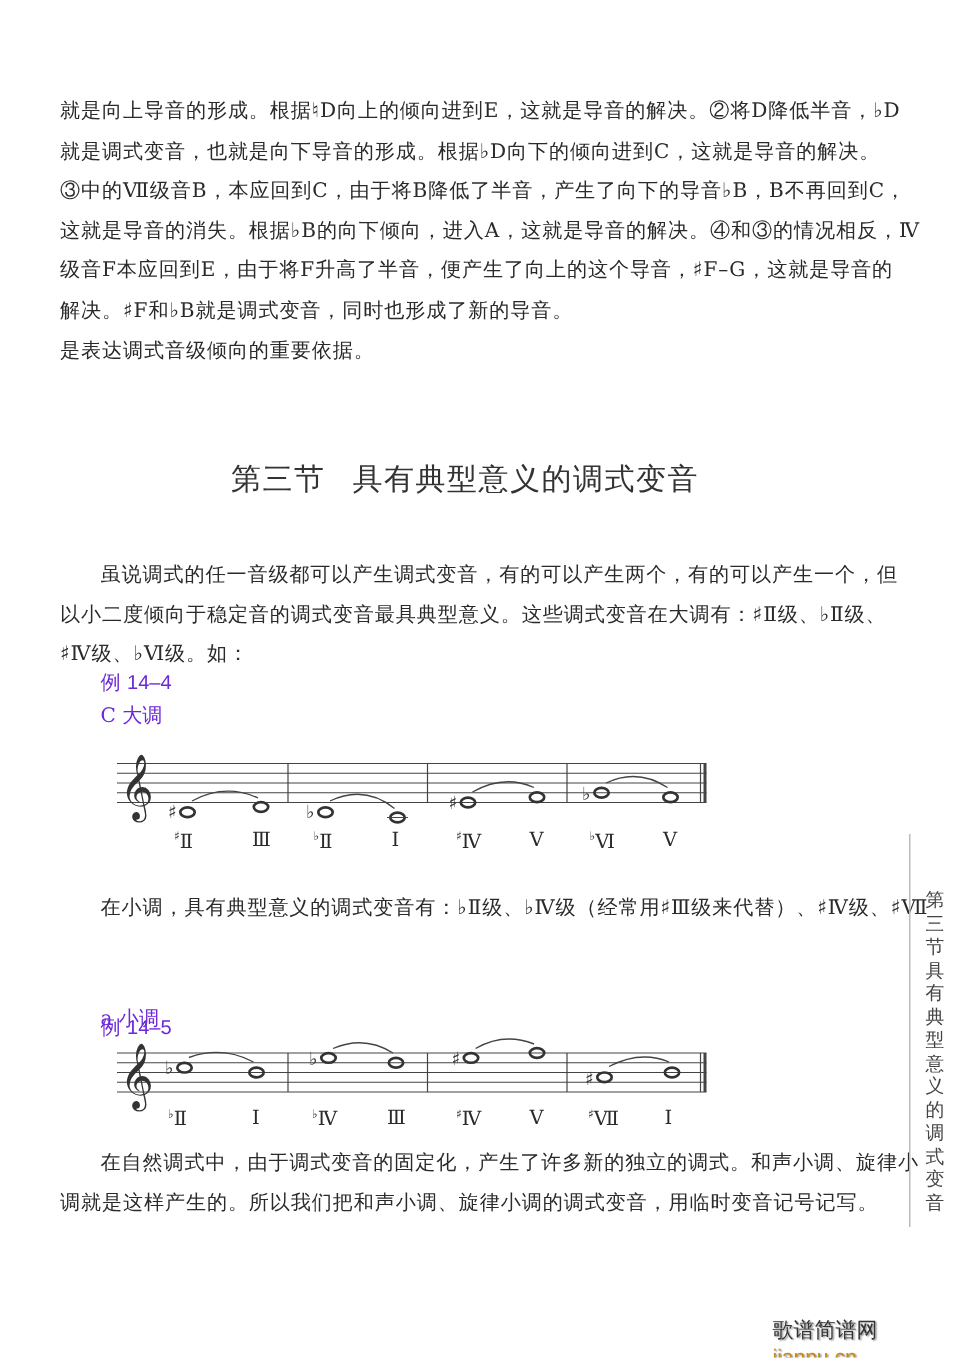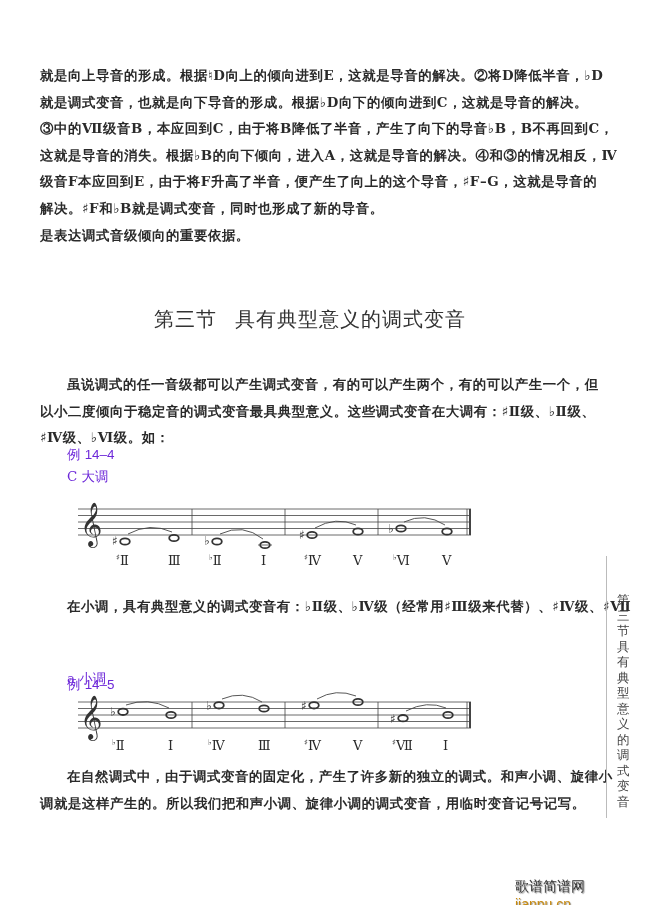--- a/index.html
+++ b/index.html
@@ -1,19 +1,19 @@
 <!DOCTYPE html>
 <html><head>
 <meta charset="utf-8">
 <style>
   html, body { margin: 0; padding: 0; background: #ffffff; }
   body { width: 645px; height: 905px; position: relative; overflow: hidden;
          font-family: "DejaVu Serif", "Liberation Serif", serif; color: #2a2a2a; }
   .p { position: absolute; left: 40px; width: 530px; font-size: 13.4px; line-height: 26.5px;
-       letter-spacing: 0.6px; text-align: justify; margin: 0; font-weight: bold; }
+       letter-spacing: 0.6px; text-align: justify; margin: 0; }
   .line { display: block; white-space: nowrap; }
   .indent { padding-left: 27px; }
   .title { position: absolute; left: 0; width: 620px; top: 306px; text-align: center;
            font-size: 20px; letter-spacing: 1px; color: #333; }
   .title .gap { display: inline-block; width: 18px; }
   .label { position: absolute; left: 67px; font-size: 13.4px; color: #6d28d9; }
   .label .num { font-family: "Liberation Sans", sans-serif; }
   .staff-wrap { position: absolute; left: 78px; width: 395px; height: 90px; }
   .side { position: absolute; left: 606px; top: 556px; width: 30px; height: 262px;
           border-left: 1px solid #bbb; }

